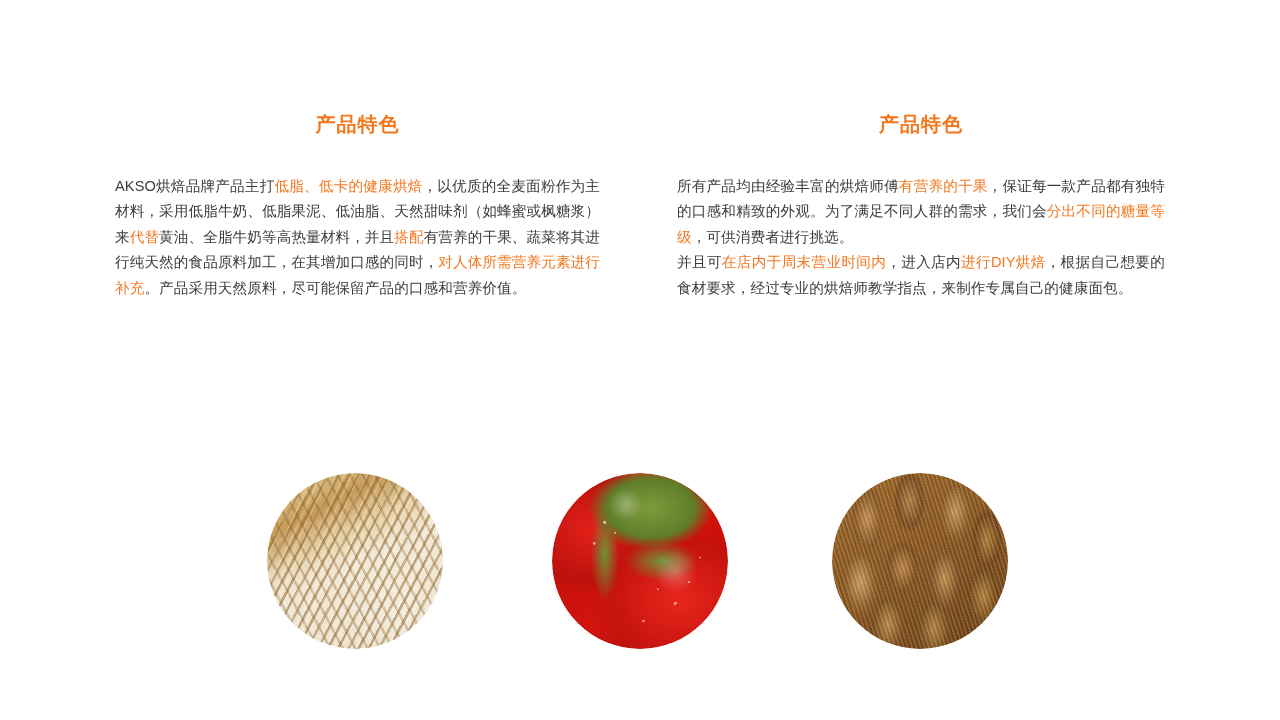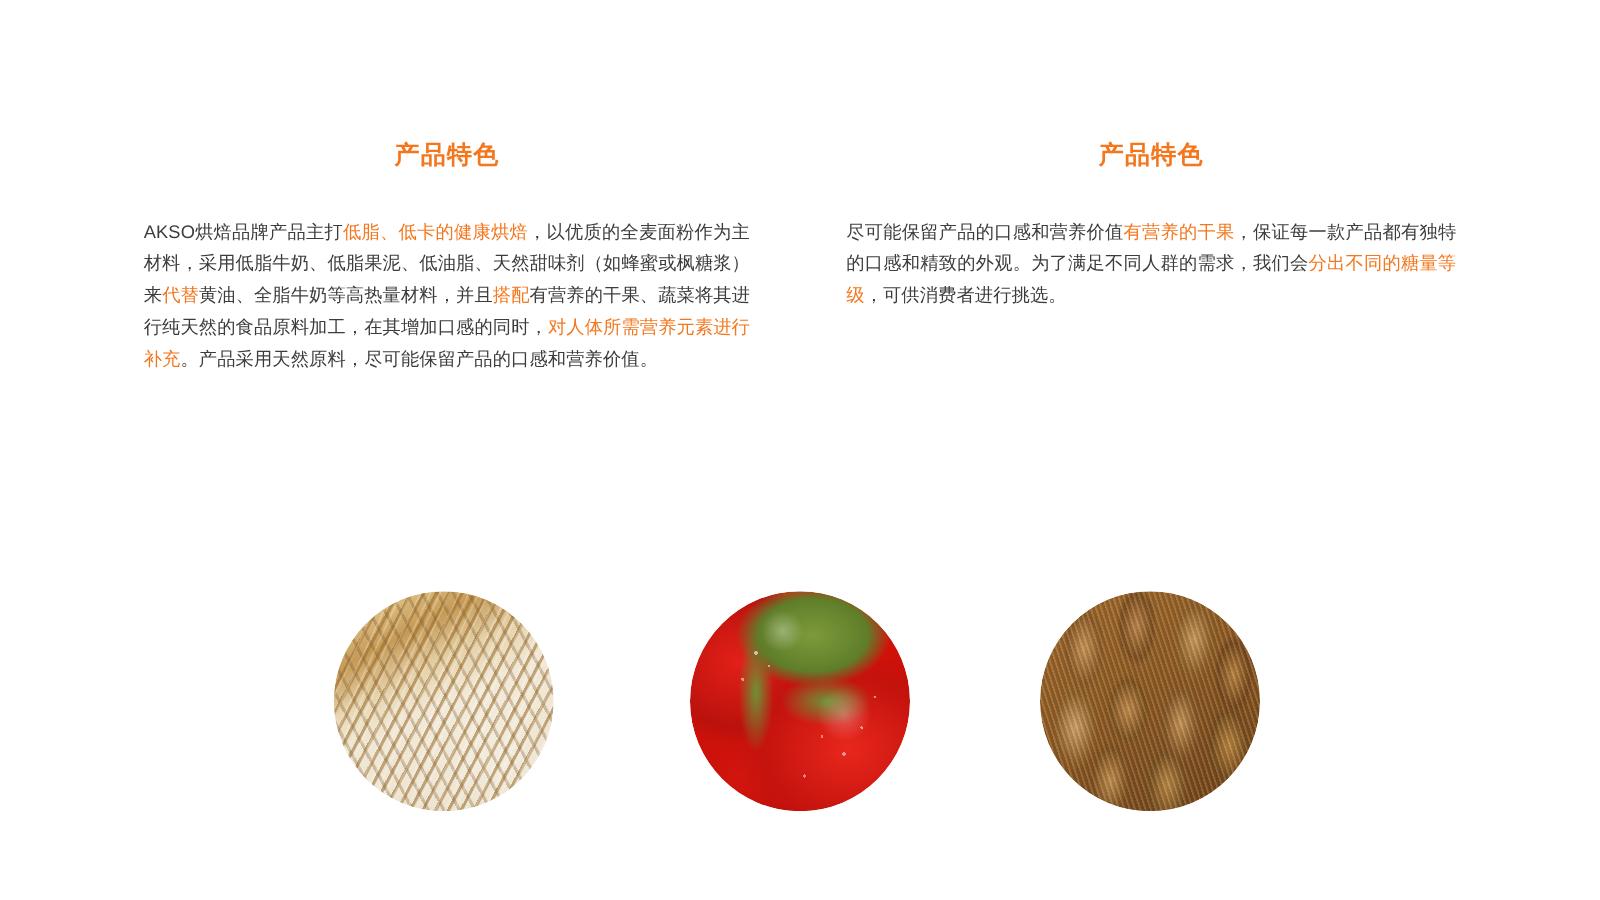--- a/index.html
+++ b/index.html
@@ -154,21 +154,22 @@
     <div class="column col-left">
       <div class="heading">产品特色</div>
       <div class="body-text">
         <p><span>AKSO烘焙品牌产品主打</span><span class="hl">低脂、低卡的健康烘焙</span><span>，以优质的全麦面粉作为主材料，采用低脂牛奶、低脂果泥、低油脂、天然甜味剂（如蜂蜜或枫糖浆）来</span><span class="hl">代替</span><span>黄油、全脂牛奶等高热量材料，并且</span><span class="hl">搭配</span><span>有营养的干果、蔬菜将其进行纯天然的食品原料加工，在其增加口感的同时，</span><span class="hl">对人体所需营养元素进行补充</span><span>。产品采用天然原料，尽可能保留产品的口感和营养价值。</span></p>
       </div>
     </div>
 
     <div class="column col-right">
       <div class="heading">产品特色</div>
       <div class="body-text">
-        <p><span>尽可能保留产品的口感和营养价值</span><span class="hl">有营养的干果</span><span>，保证每一款产品都有独特的口感和精致的外观。为了满足不同人群的需求，我们会</span><span class="hl">分出不同的糖量等级</span><span>，可供消费者进行挑选。</span></p>
+        <p><span>所有产品均由经验丰富的烘焙师傅</span><span class="hl">有营养的干果</span><span>，保证每一款产品都有独特的口感和精致的外观。为了满足不同人群的需求，我们会</span><span class="hl">分出不同的糖量等级</span><span>，可供消费者进行挑选。</span></p>
+        <p><span>并且可</span><span class="hl">在店内于周末营业时间内</span><span>，进入店内</span><span class="hl">进行DIY烘焙</span><span>，根据自己想要的食材要求，经过专业的烘焙师教学指点，来制作专属自己的健康面包。</span></p>
       </div>
     </div>
 
   </div>
 
   <div class="photo-row">
     <div class="photo" id="photo-1">
       <div class="photo-inner img-wheat"></div>
     </div>
     <div class="photo" id="photo-2">

